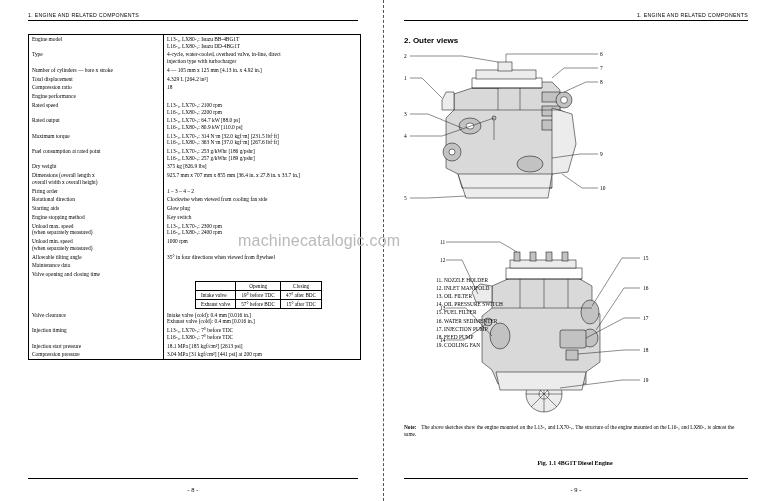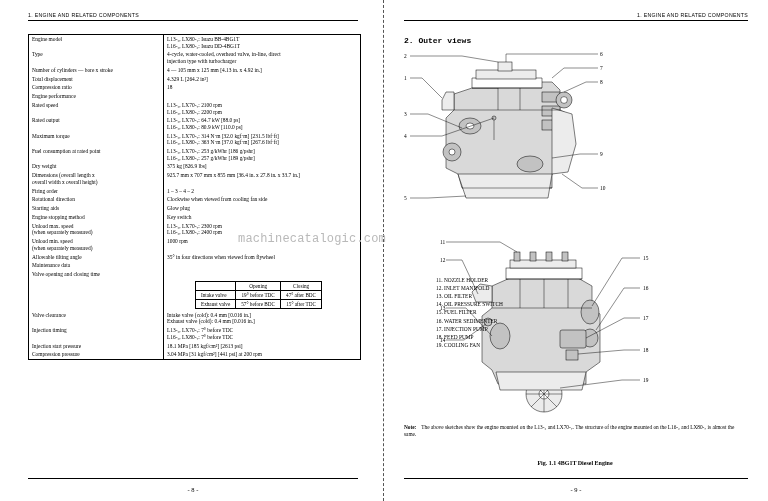--- a/index.html
+++ b/index.html
@@ -53,29 +53,29 @@
     border-collapse:collapse;font-size:5.2px;margin:1px 0 1px 28px;
   }
   table.valve td,table.valve th{
     border:1px solid #000;padding:0.8px 5px;font-weight:normal;text-align:center;
   }
   table.valve td.first{text-align:left;}
 
   
   .watermark{
     position:absolute;left:238px;top:232px;
-    font-family:Liberation Mono, monospace;
-    font-size:12px;color:#b9b9b9;letter-spacing:.2px;
+    font-family:Liberation Sans, sans-serif;
+    font-size:16px;color:#b9b9b9;letter-spacing:.2px;
     z-index:30;white-space:nowrap;
   }
 
   
   .sec-title{
     position:absolute;left:404px;top:36px;
-    font-family:Liberation Mono, monospace;
+    font-family:Liberation Sans, sans-serif;
     font-size:8px;font-weight:bold;
   }
   .legend{
     position:absolute;font-size:5.4px;line-height:1.5;
     font-family:"Liberation Serif", serif;
   }
   .legend-bot{left:436px;top:276px;}
   .legend li{margin:0;padding:0;}
   .note{
     position:absolute;left:404px;top:424px;width:342px;

